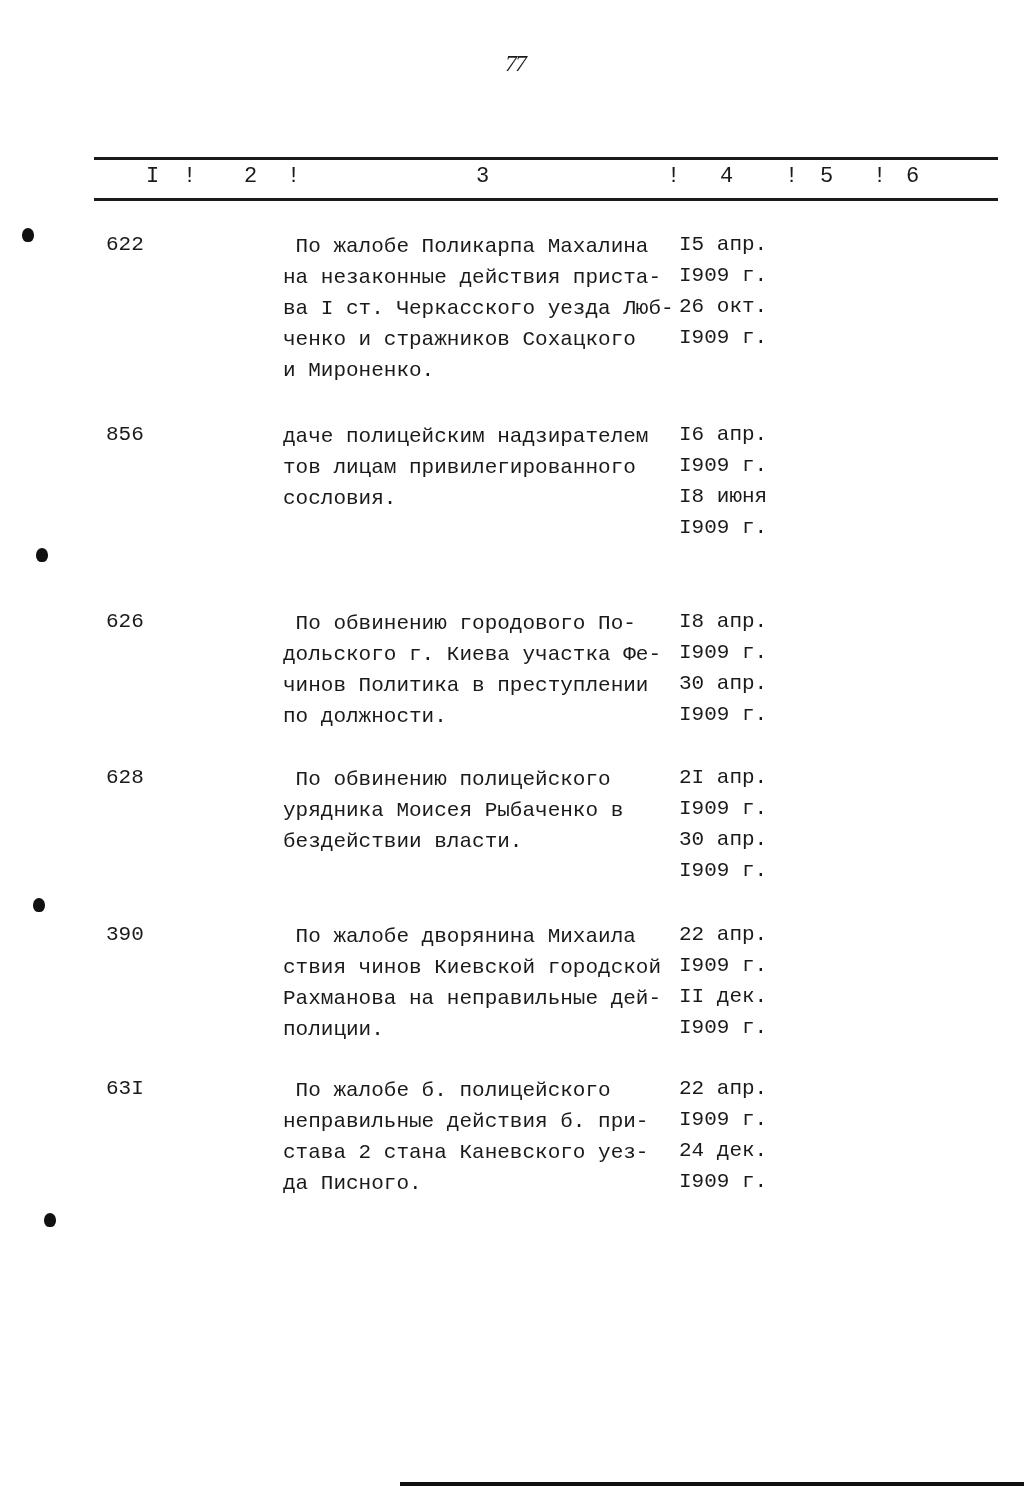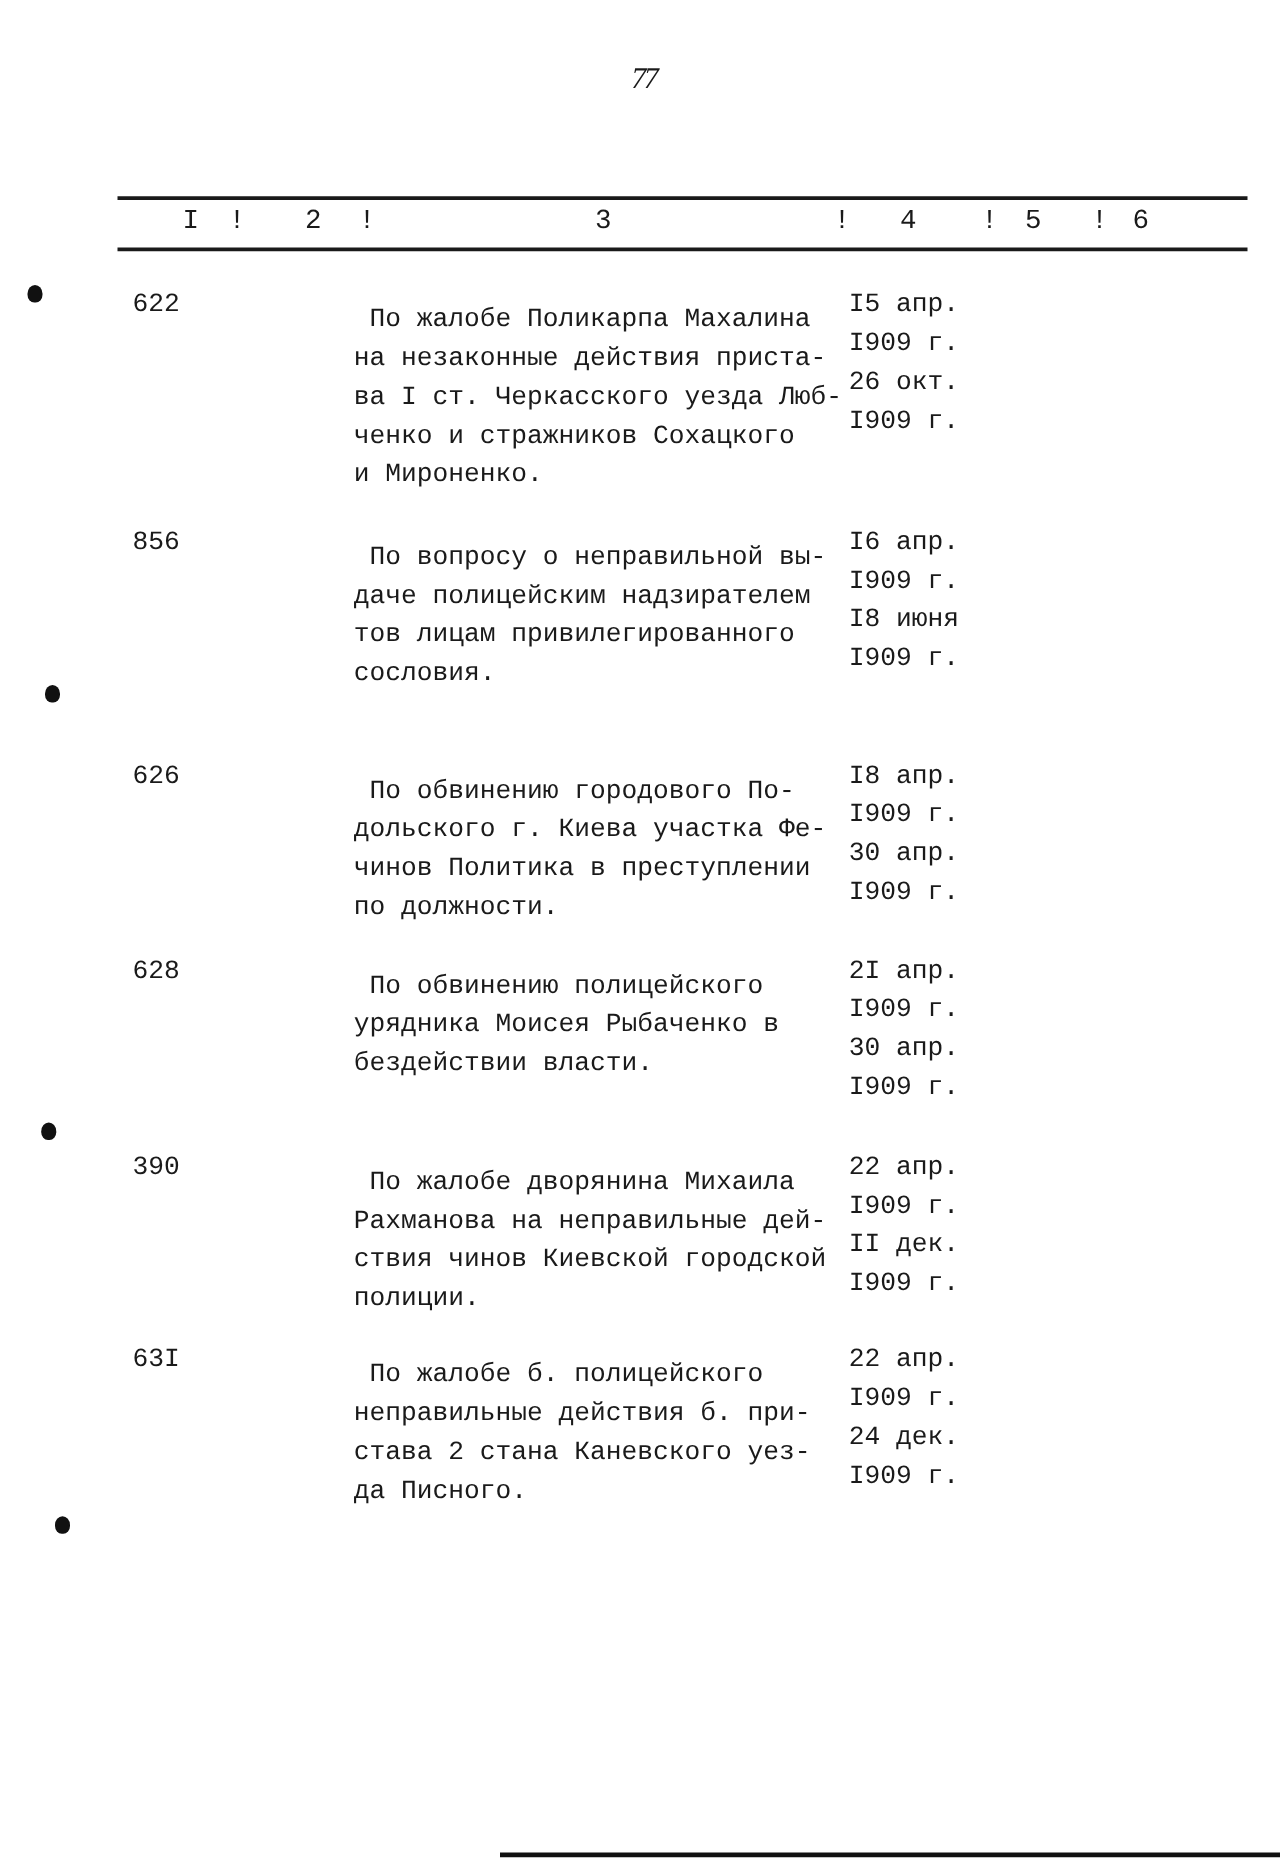--- a/index.html
+++ b/index.html
@@ -12,21 +12,21 @@
       position: absolute; top: 50px; left: 0; width: 1030px; text-align: center;
       font-family: "Liberation Serif", serif; font-size: 24px; font-style: italic; letter-spacing: -2px;
     }
     .rule { position: absolute; left: 94px; width: 904px; background: #1a1a1a; }
     .rule.top { top: 157px; height: 3px; }
     .rule.bottom { top: 198px; height: 3px; }
     .header-row { position: absolute; top: 164px; left: 0; width: 1024px; height: 30px; font-size: 22px; }
     .header-row span { position: absolute; top: 0; }
     .entry { position: absolute; left: 0; width: 1024px; font-size: 21px; }
     .entry .num { position: absolute; left: 106px; top: 0; }
-    .entry .desc { position: absolute; left: 283px; top: 12px; width: 395px; font-family: Liberation Mono, monospace; }
+    .entry .desc { position: absolute; left: 283px; top: 2px; width: 395px; font-family: Liberation Mono, monospace; }
     .entry .dates { position: absolute; left: 679px; top: 0; font-family: Liberation Mono, monospace; }
     .line { display: block; height: 31px; line-height: 31px; white-space: pre; }
     .hole { position: absolute; width: 12px; height: 14px; background: #111; border-radius: 50% 50% 45% 45%; }
     .footer-line { position: absolute; left: 400px; top: 1482px; width: 624px; height: 4px; background: #111; }
   </style>
 </head>
 <body>
 
 <div>
   <div class="page-number">77</div>
@@ -64,21 +64,20 @@
       <span class="line">26 окт.</span>
       <span class="line">I909 г.</span>
     </div>
   </div>
 
   <div class="entry" style="top:419px">
     <div class="num">
         <span class="line">856</span>
       </div>
     <div class="desc">
-      <span class="line"> По вопросу о неправильной вы-</span>
       <span class="line">даче полицейским надзирателем</span>
       <span class="line">тов лицам привилегированного</span>
       <span class="line">сословия.</span>
     </div>
     <div class="dates">
       <span class="line">I6 апр.</span>
       <span class="line">I909 г.</span>
       <span class="line">I8 июня</span>
       <span class="line">I909 г.</span>
     </div>
@@ -118,22 +117,22 @@
       <span class="line">I909 г.</span>
     </div>
   </div>
 
   <div class="entry" style="top:919px">
     <div class="num">
         <span class="line">390</span>
       </div>
     <div class="desc">
       <span class="line"> По жалобе дворянина Михаила</span>
+      <span class="line">ствия чинов Киевской городской</span>
       <span class="line">Рахманова на неправильные дей-</span>
-      <span class="line">ствия чинов Киевской городской</span>
       <span class="line">полиции.</span>
     </div>
     <div class="dates">
       <span class="line">22 апр.</span>
       <span class="line">I909 г.</span>
       <span class="line">II дек.</span>
       <span class="line">I909 г.</span>
     </div>
   </div>
 

